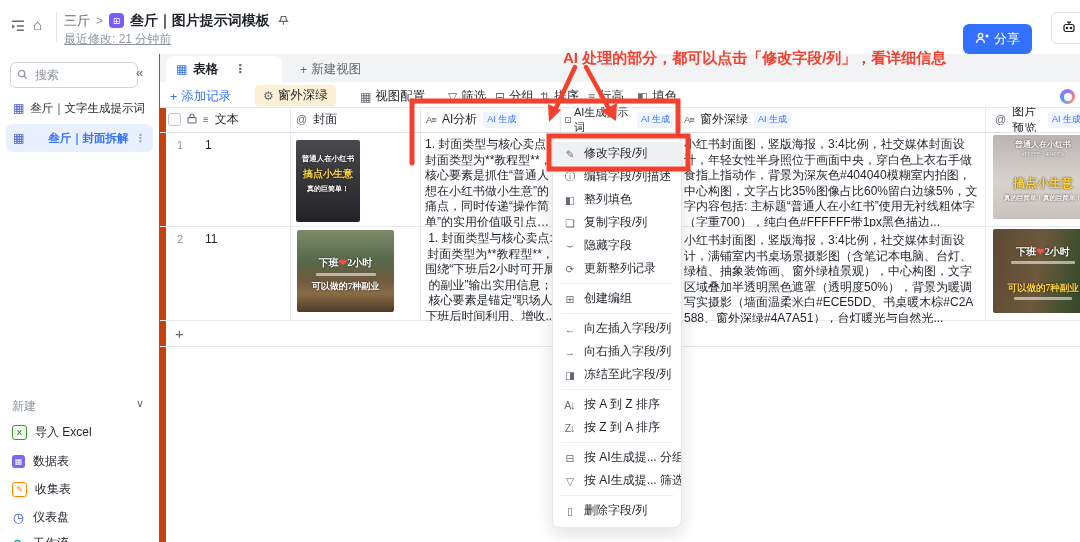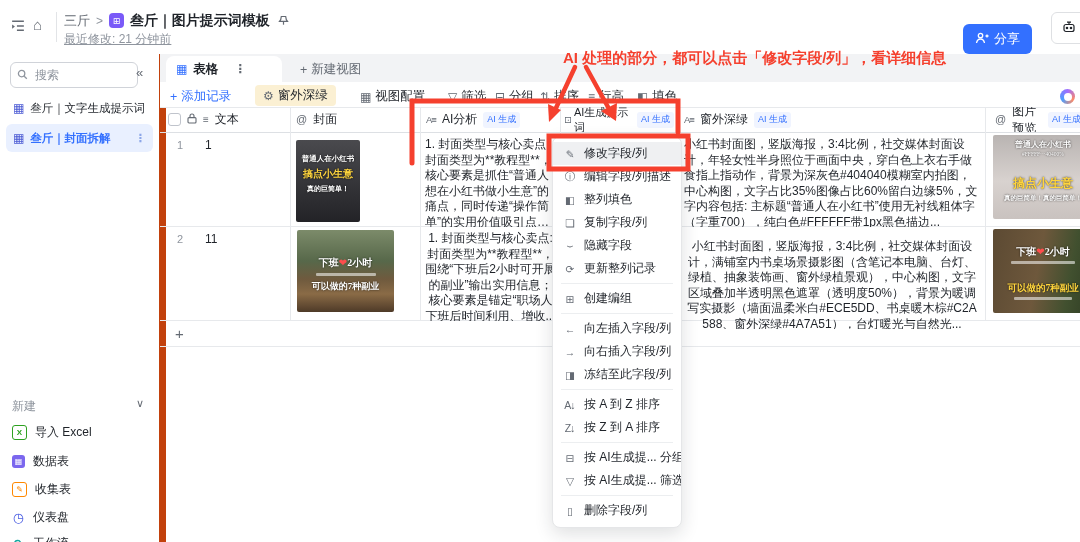--- a/index.html
+++ b/index.html
@@ -125,21 +125,21 @@
       <input placeholder="搜索" style="">
     </div>
     <div class="abs ic" style="left:136px;top:12px;font-size:13px;">«</div>
 
     <div class="side-item" style="top:40px;">
       <span class="tbl-ic">▦</span>
       <span>叁斤｜文字生成提示词</span>
     </div>
     <div class="side-item active" style="top:70px;">
       <span class="tbl-ic">▦</span>
-      <span style="flex:1;">叁斤｜封面拆解</span>
+      <span style="flex:1;text-align:right;">叁斤｜封面拆解</span>
       <span style="color:#8ca6e8;">⋮</span>
     </div>
 
     <div class="abs side-sec" style="left:12px;top:344px;">新建</div>
     <div class="abs ic" style="left:136px;top:344px;font-size:11px;">∨</div>
 
     <div class="create-item" style="top:370px;">
       <span class="cicon" style="border:1.2px solid #2ea121;color:#2ea121;">X</span>
       <span>导入 Excel</span>
     </div>
@@ -276,21 +276,21 @@
   <div class="cell-sm" style="left:205px;top:232px;">11</div>
   <div class="art art-desk" style="left:297px;top:230px;width:97px;height:82px;">
     <div style="margin-top:26px;font-size:10px;">
       <span class="t-w">下班</span><span class="heart">❤</span><span class="t-w">2小时</span>
     </div>
     <div class="microbar" style="width:60px;margin-top:3px;"></div>
     <div class="t-w" style="font-size:9px;margin-top:4px;">可以做的7种副业</div>
   </div>
   <div class="cell-text" style="left:425px;top:231px;width:131px;height:90px;text-align:center;">1. 封面类型与核心卖点:
 封面类型为**教程型**，围绕“下班后2小时可开展的副业”输出实用信息；核心要素是锚定“职场人下班后时间利用、增收...</div>
-  <div class="cell-text" style="left:684px;top:239px;width:296px;height:90px;text-align:center;">小红书封面图，竖版海报，3:4比例，社交媒体封面设计，满铺室内书桌场景摄影图（含笔记本电脑、台灯、绿植、抽象装饰画、窗外绿植景观），中心构图，文字区域叠加半透明黑色遮罩（透明度50%），背景为暖调写实摄影（墙面温柔米白#ECE5DD、书桌暖木棕#C2A588、窗外深绿#4A7A51），台灯暖光与自然光...</div>
+  <div class="cell-text" style="left:684px;top:233px;width:296px;height:90px;">小红书封面图，竖版海报，3:4比例，社交媒体封面设计，满铺室内书桌场景摄影图（含笔记本电脑、台灯、绿植、抽象装饰画、窗外绿植景观），中心构图，文字区域叠加半透明黑色遮罩（透明度50%），背景为暖调写实摄影（墙面温柔米白#ECE5DD、书桌暖木棕#C2A588、窗外深绿#4A7A51），台灯暖光与自然光...</div>
   <div class="art art-desk2" style="left:993px;top:229px;width:100px;height:84px;">
     <div style="margin-top:16px;font-size:10px;">
       <span class="t-w">下班</span><span class="heart">❤</span><span class="t-w">2小时</span>
     </div>
     <div class="microbar" style="width:64px;margin-top:2px;"></div>
     <div class="t-y" style="font-size:9.5px;margin-top:18px;">可以做的7种副业</div>
     <div class="microbar" style="width:58px;margin-top:2px;"></div>
   </div>
 
   <div class="plusrow" style="left:175px;top:325px;">+</div>

